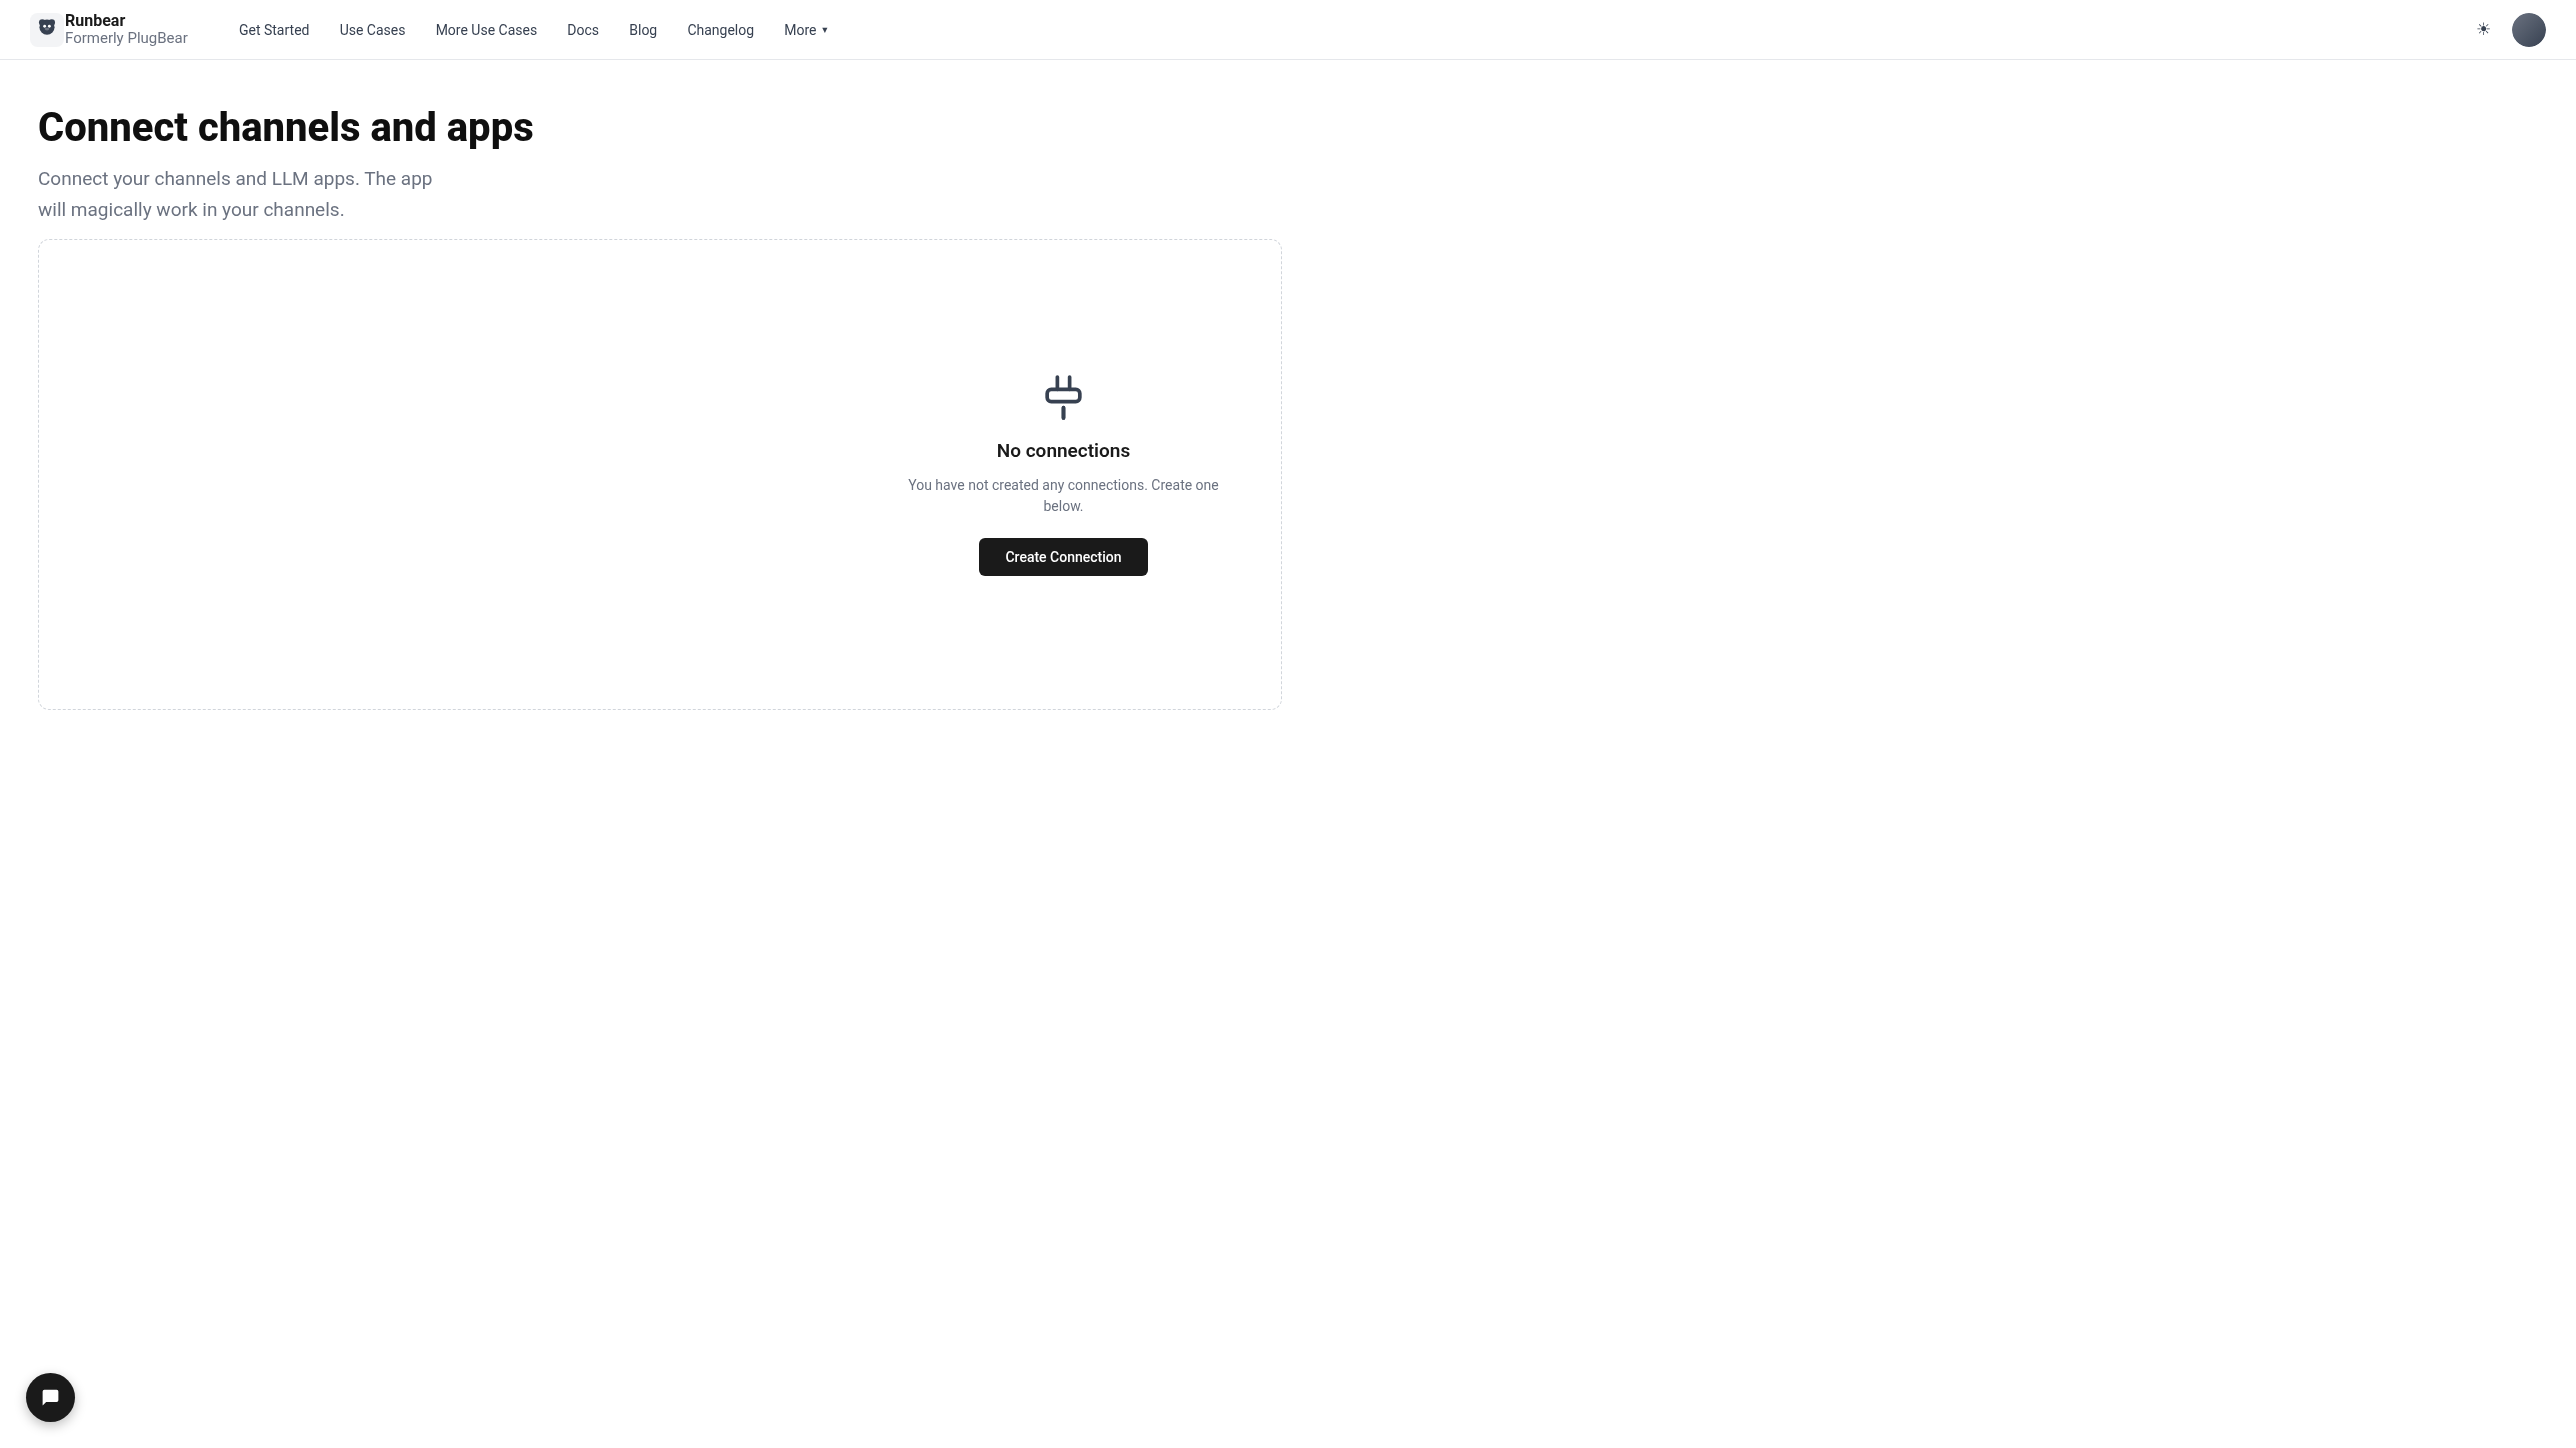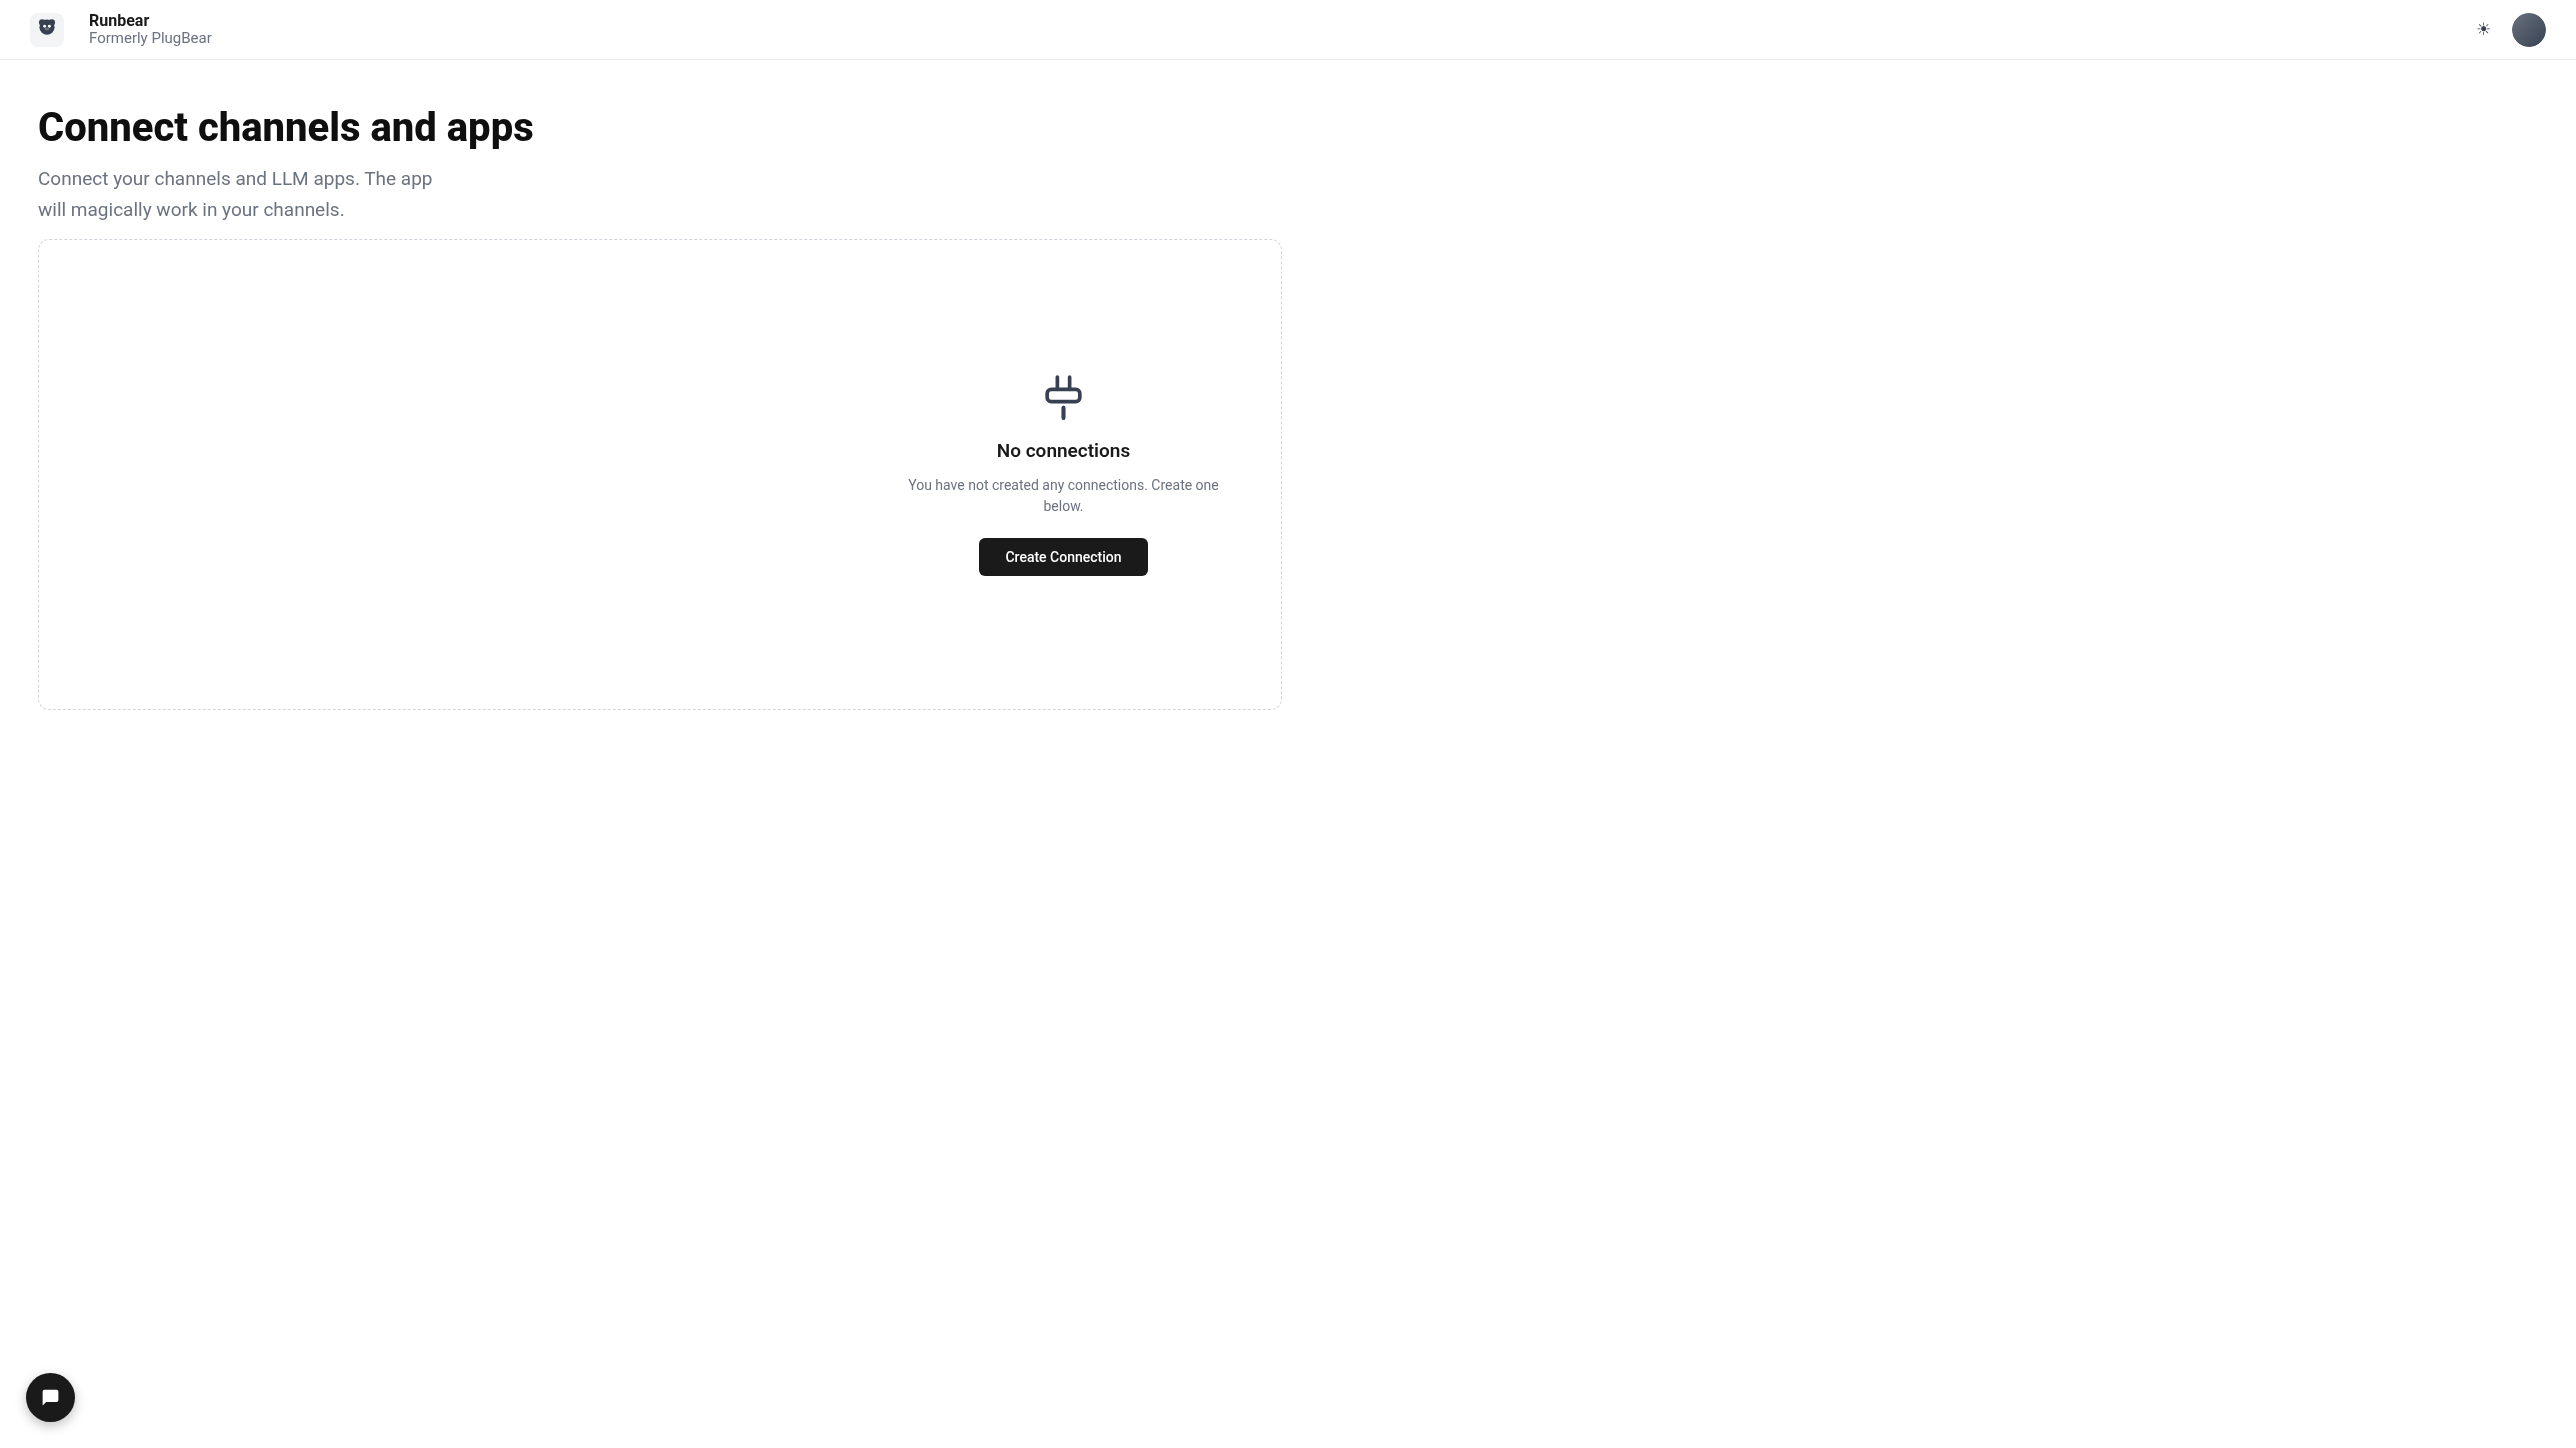--- a/index.html
+++ b/index.html
@@ -24,21 +24,21 @@
       border-bottom: 0.9px solid #e5e7eb;
       background: #ffffff;
       position: sticky;
       top: 0;
       z-index: 100;
     }
 
     .nav-logo {
       display: flex;
       align-items: center;
-      gap: 25px;
+      gap: 1px;
       margin-right: 38px;
       text-decoration: none;
       color: inherit;
       flex-shrink: 0;
     }
 
     .nav-logo-icon {
       width: 34px;
       height: 34px;
       flex-shrink: 0;
@@ -243,20 +243,32 @@
       <circle cx="15.5" cy="14" r="1.5" fill="white"></circle>
       <circle cx="20.5" cy="14" r="1.5" fill="white"></circle>
       <ellipse cx="18" cy="17" rx="2.5" ry="1.5" fill="#6b7280"></ellipse>
     </svg>
     <div class="nav-logo-text">
       <span class="nav-logo-title">Runbear</span>
       <span class="nav-logo-subtitle">Formerly PlugBear</span>
     </div>
   </a>
 
+  <div class="nav-links">
+    <button class="nav-link">Get Started</button>
+    <button class="nav-link">Use Cases</button>
+    <button class="nav-link">More Use Cases</button>
+    <button class="nav-link">Docs</button>
+    <button class="nav-link">Blog</button>
+    <button class="nav-link">Changelog</button>
+    <button class="nav-link nav-link-dropdown">
+      <span>More</span>
+      <span class="chevron-down">▾</span>
+    </button>
+  </div>
 
   <div class="nav-actions">
     <button class="theme-toggle" title="Toggle theme">
       <span>☀</span>
     </button>
     <div class="avatar">
       <div class="avatar-img"></div>
     </div>
   </div>
 </nav>

